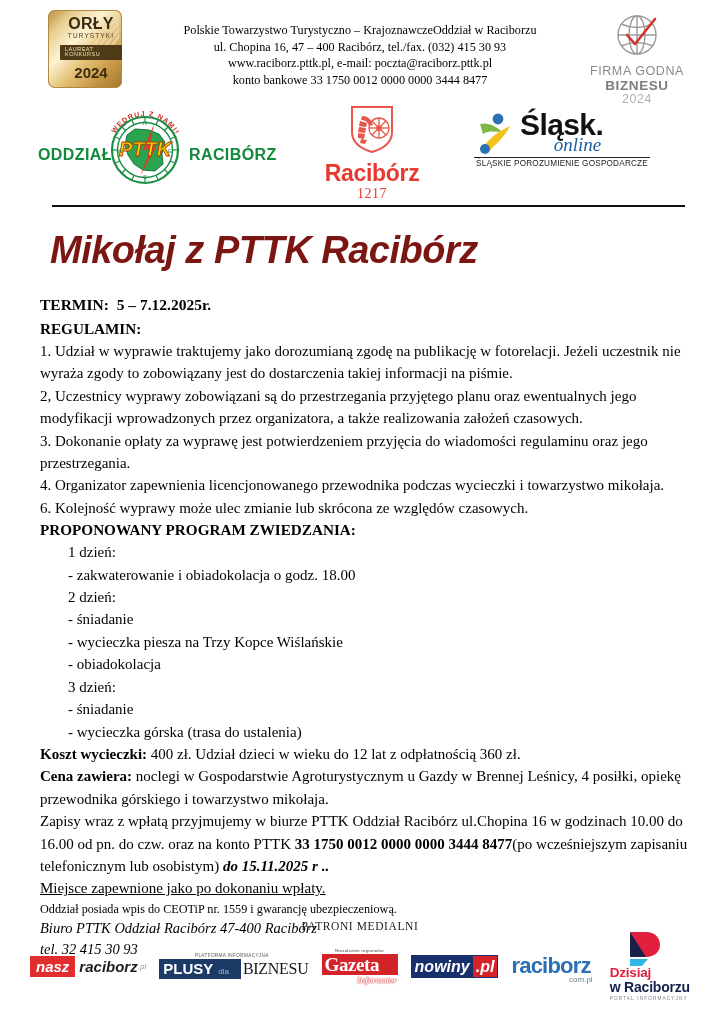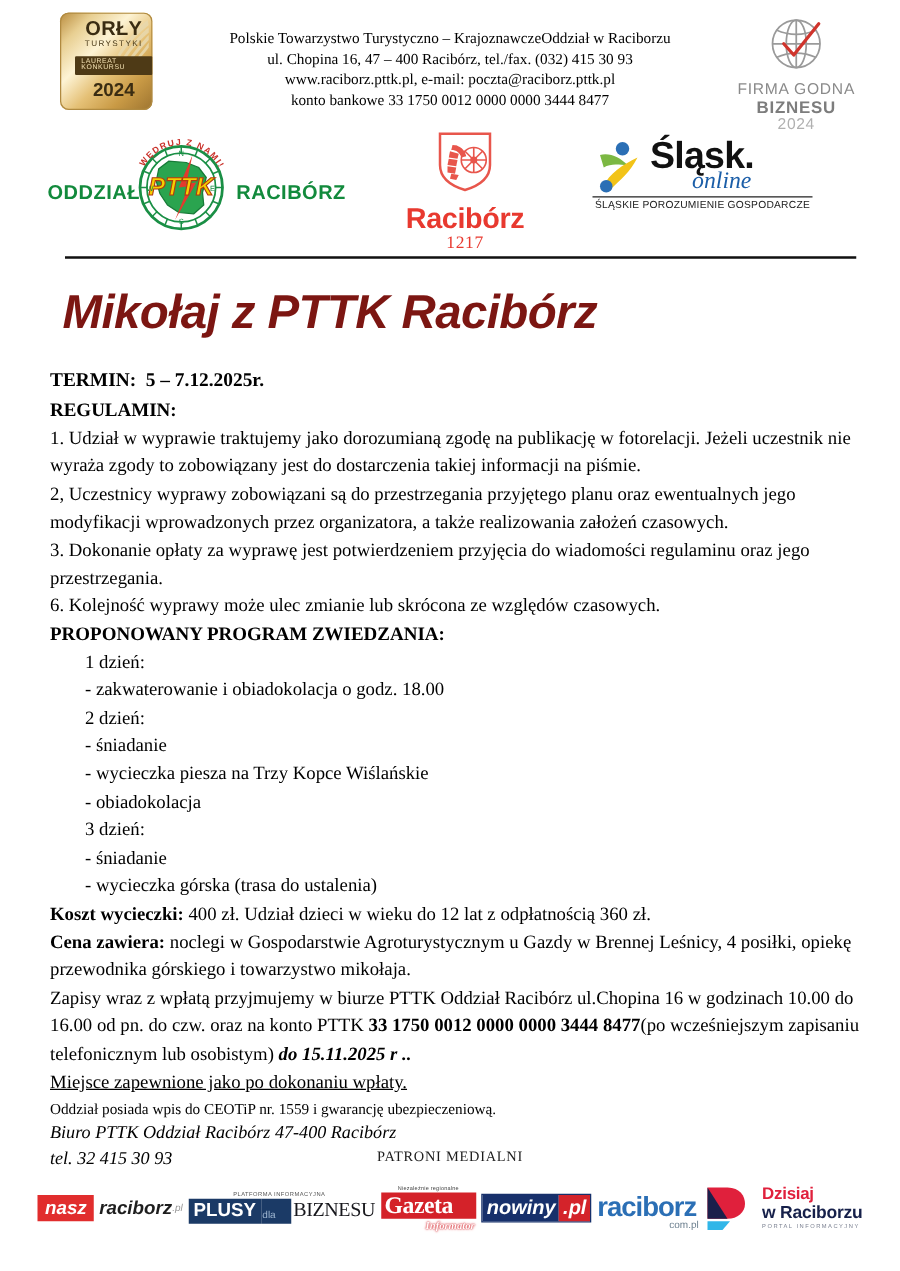--- a/index.html
+++ b/index.html
@@ -452,21 +452,21 @@
     position: absolute;
     right: -2px;
     bottom: -6px;
     font-family: "Liberation Sans", "DejaVu Sans", sans-serif;
     font-size: 8px;
     color: #6b7f8e;
     line-height: 9px;
   }
 
   
-  .dzis-wrap { display: flex; align-items: center; }
+  .dzis-wrap { display: flex; align-items: center; flex-direction: column; }
   .dzis-text { margin-left: 6px; }
   .dzis-1 {
     font-family: "Liberation Sans", "DejaVu Sans", sans-serif;
     font-weight: bold;
     font-size: 13.5px;
     color: #e0203c;
     line-height: 14px;
     letter-spacing: -0.2px;
   }
   .dzis-2 {
@@ -626,20 +626,21 @@
     <p class="term">
       <span>TERMIN:</span>&nbsp;
       <span>5 – 7.12.2025r.</span>
     </p>
 
     <p class="section-head">REGULAMIN:</p>
 
     <p class="rule-line">1. Udział w wyprawie traktujemy jako dorozumianą zgodę na publikację w fotorelacji. Jeżeli uczestnik nie wyraża zgody to zobowiązany jest do dostarczenia takiej informacji na piśmie.</p>
     <p class="rule-line">2, Uczestnicy wyprawy zobowiązani są do przestrzegania przyjętego planu oraz ewentualnych jego modyfikacji wprowadzonych przez organizatora, a także realizowania założeń czasowych.</p>
     <p class="rule-line">3. Dokonanie opłaty za wyprawę jest potwierdzeniem przyjęcia do wiadomości regulaminu oraz jego przestrzegania.</p>
+    <p class="rule-line">4. Organizator zapewnienia licencjonowanego przewodnika podczas wycieczki i towarzystwo mikołaja.</p>
     <p class="rule-line">6. Kolejność wyprawy może ulec zmianie lub skrócona ze względów czasowych.</p>
 
     <p class="section-head">PROPONOWANY PROGRAM ZWIEDZANIA:</p>
 
     <ul class="program-list">
       <li>1 dzień:</li>
       <li>- zakwaterowanie i obiadokolacja o godz. 18.00</li>
       <li>2 dzień:</li>
       <li>- śniadanie</li>
       <li>- wycieczka piesza na Trzy Kopce Wiślańskie</li>

